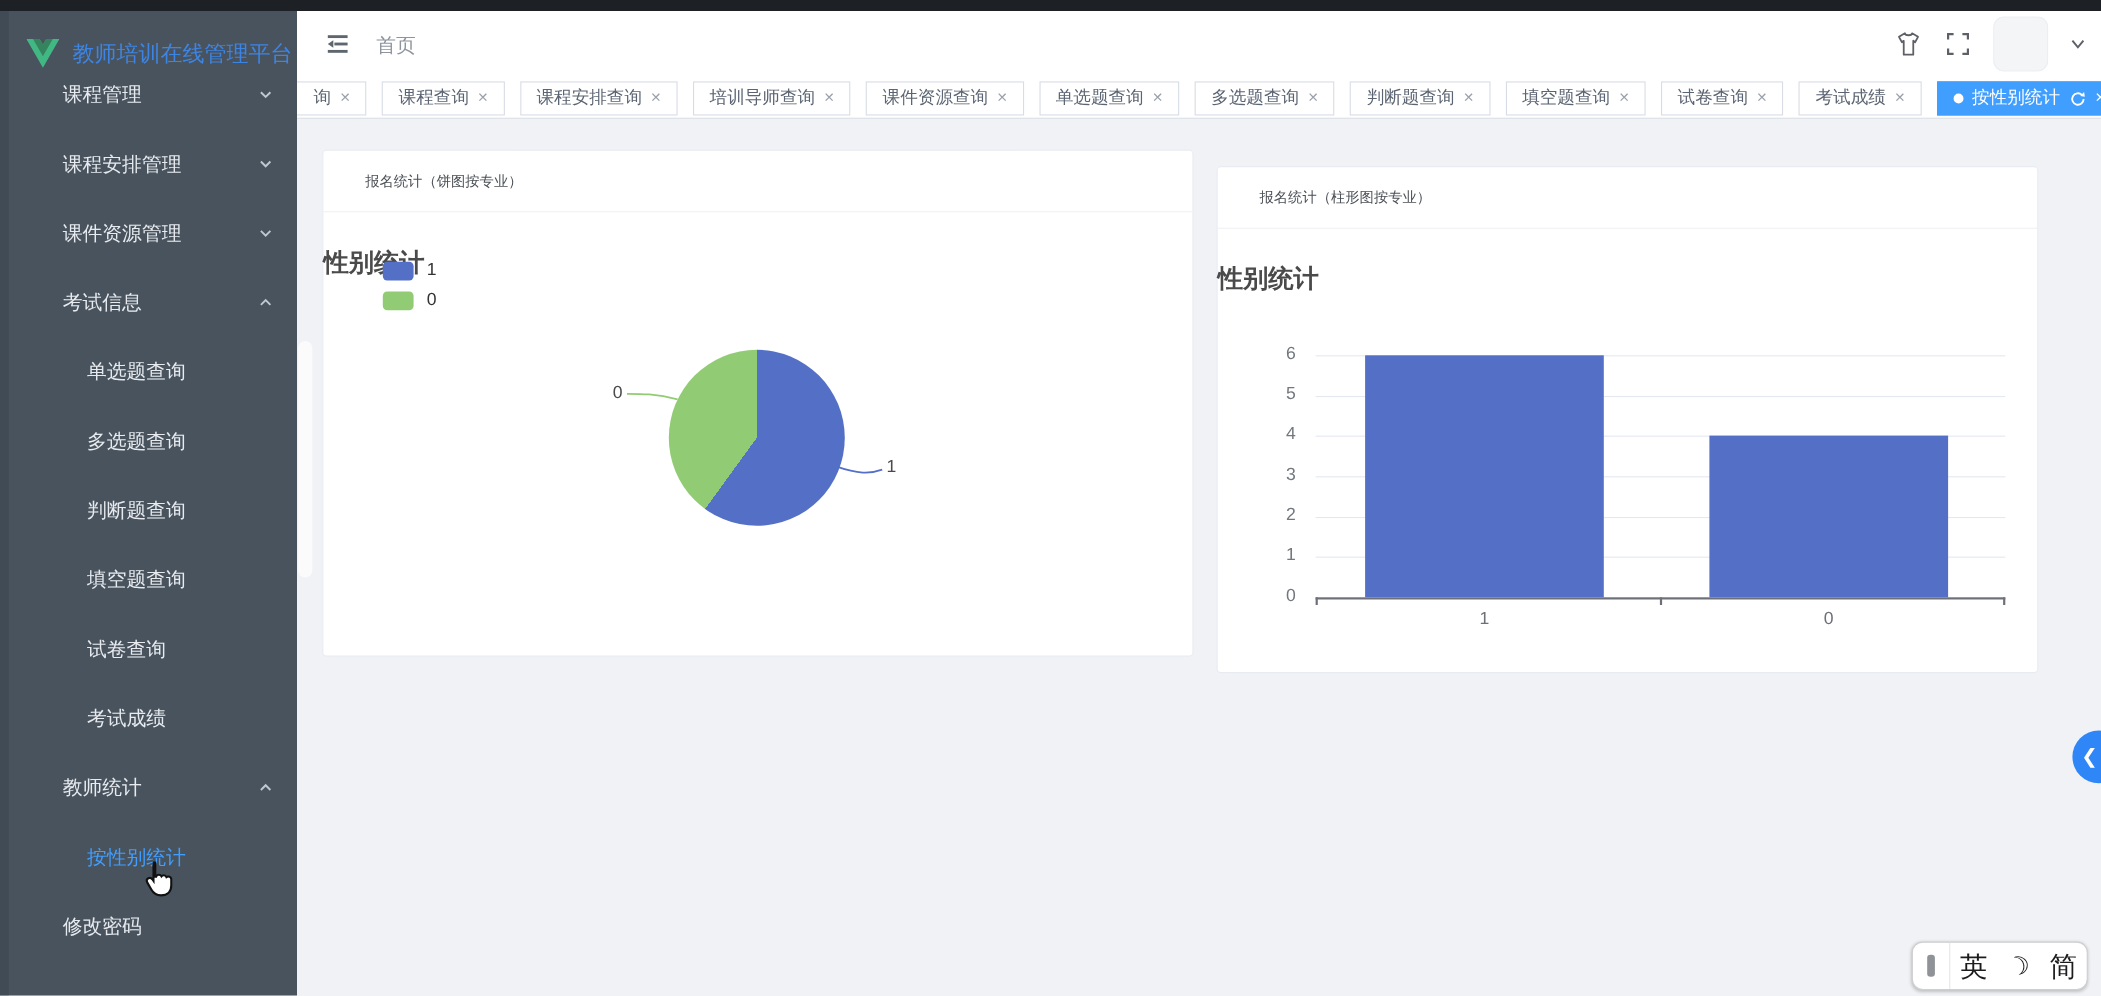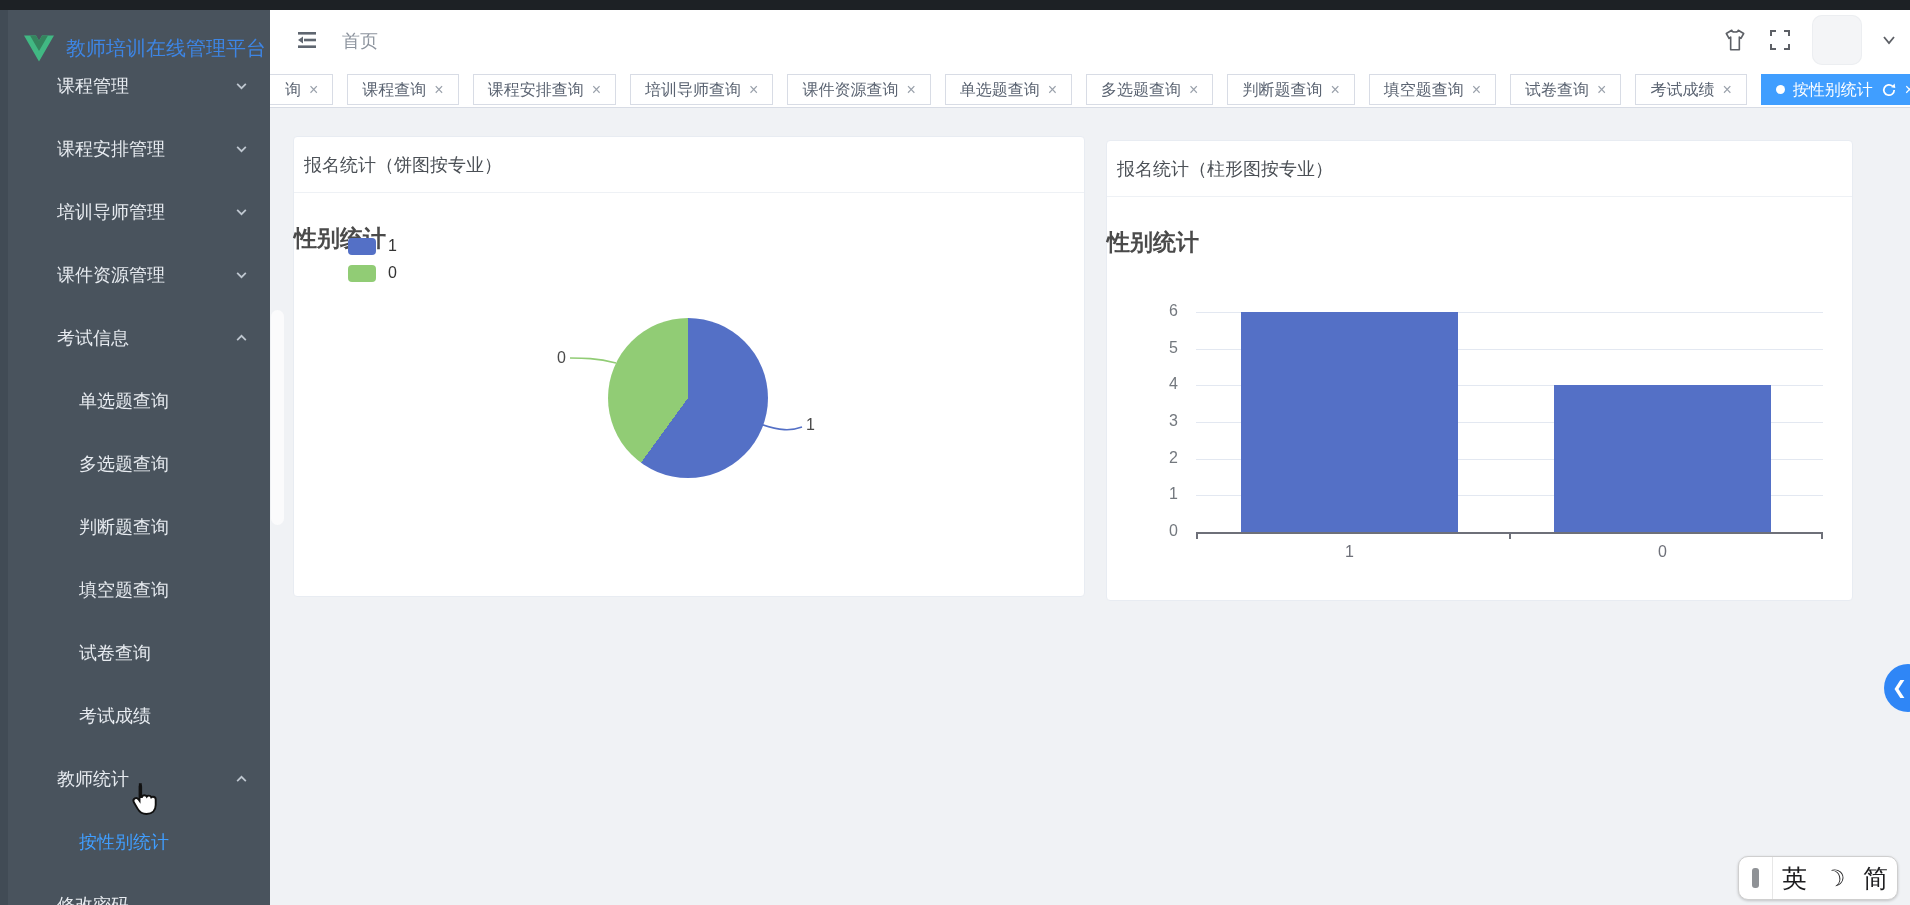--- a/index.html
+++ b/index.html
@@ -49,22 +49,22 @@
          font-size:16px; padding:0 14px; display:flex; align-items:center; gap:8px; cursor:pointer; }
   .tab .x { color:#9aa1ab; font-size:16px; cursor:pointer; }
   .tab.first { margin-left:-14px; padding-left:20px; }
   .tab.active { background:#409eff; border-color:#409eff; color:#fff; }
   .tab.active .x { color:#fff; }
   .tab .dot { width:9px; height:9px; border-radius:50%; background:#fff; }
 
   
   .card { position:absolute; background:#fff; border:1px solid #e8ecf2; border-radius:4px; }
   .card1 { left:293px; top:136px; width:792px; height:461px; }
-  .card2 { left:1106px; top:140px; width:747px; height:461px; }
-  .card-h { height:56px; border-bottom:1px solid #eef1f5; line-height:56px; padding-left:10px; font-size:18px; color:#4b5056; }
+  .card2 { left:1106px; top:151px; width:747px; height:461px; }
+  .card-h { height:56px; border-bottom:1px solid #eef1f5; line-height:56px; padding-left:38px; font-size:13px; color:#4b5056; }
   .chart-title { position:absolute; left:0; top:86px; width:100%; text-align:left; font-size:23px; font-weight:bold; color:#4a4a4a; }
 
   
   .legend { position:absolute; left:54px; top:100px; display:flex; flex-direction:column; gap:9px; }
   .leg-row { display:flex; align-items:center; gap:12px; cursor:pointer; }
   .leg-sw { width:28px; height:17px; border-radius:4px; }
   .leg-lb { font-size:16px; color:#333; }
   .pie { position:absolute; left:314px; top:181px; width:160px; height:160px; border-radius:50%; }
   .pie-overlay { position:absolute; left:0; top:0; pointer-events:none; }
   .pie-lb { position:absolute; font-size:16px; color:#4a4a4a; }
@@ -134,37 +134,20 @@
           <i></i>
           <i></i>
           <i></i>
           <i></i>
           <i></i>
           <i></i>
           <i></i>
           <i></i>
         </span>
       <span class="lbl">课程安排管理</span>
-      <svg class="chev" width="13" height="13" viewBox="0 0 12 12">
-          <polyline points="2,4 6,8 10,4" fill="none" stroke="#bfc7d0" stroke-width="1.6"></polyline>
-        </svg>
-    </div>
-    <div class="mi">
-      <span class="ic grid-ic">
-          <i></i>
-          <i></i>
-          <i></i>
-          <i></i>
-          <i></i>
-          <i></i>
-          <i></i>
-          <i></i>
-          <i></i>
-        </span>
-      <span class="lbl">培训导师管理</span>
       <svg class="chev" width="13" height="13" viewBox="0 0 12 12">
           <polyline points="2,4 6,8 10,4" fill="none" stroke="#bfc7d0" stroke-width="1.6"></polyline>
         </svg>
     </div>
     <div class="mi">
       <span class="ic grid-ic">
           <i></i>
           <i></i>
           <i></i>
           <i></i>

